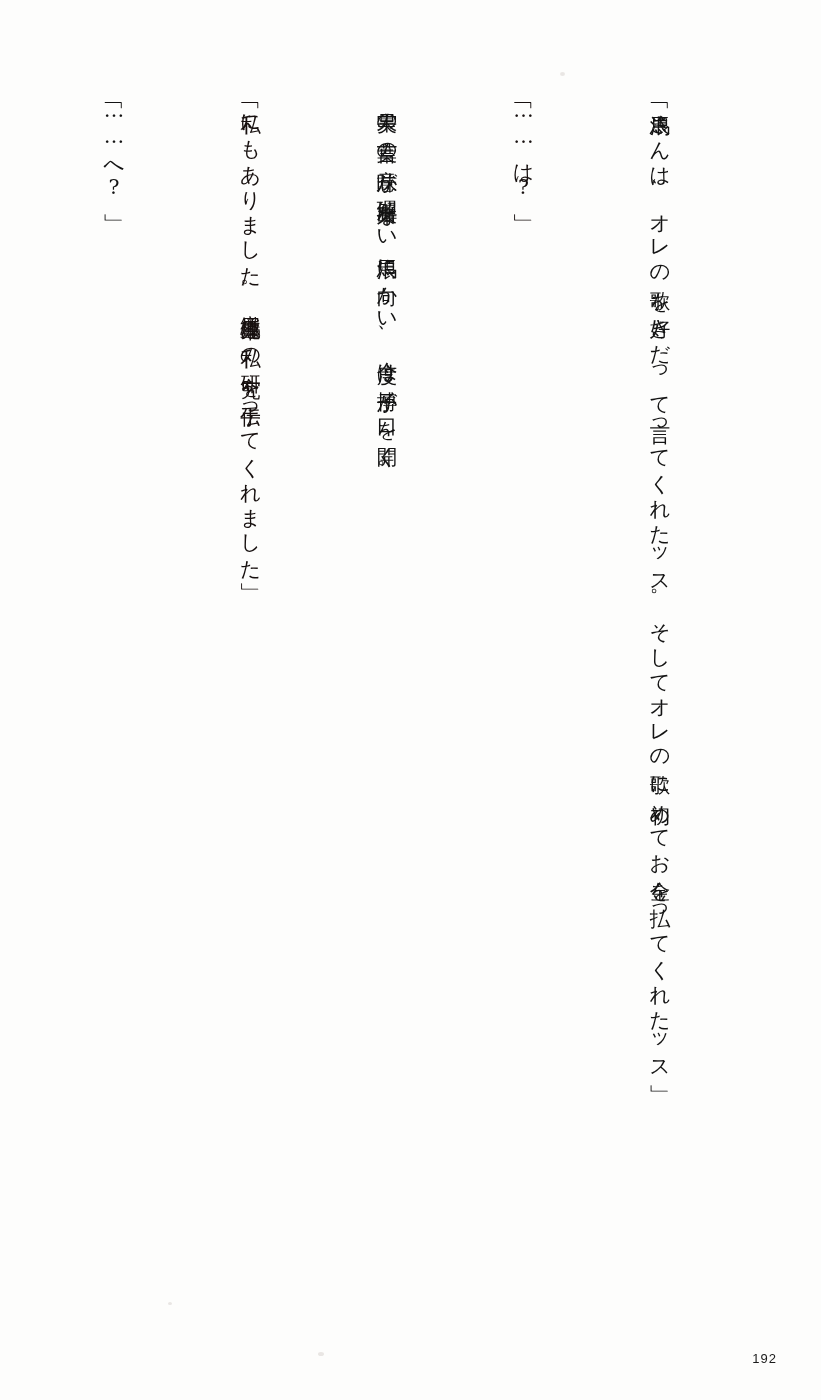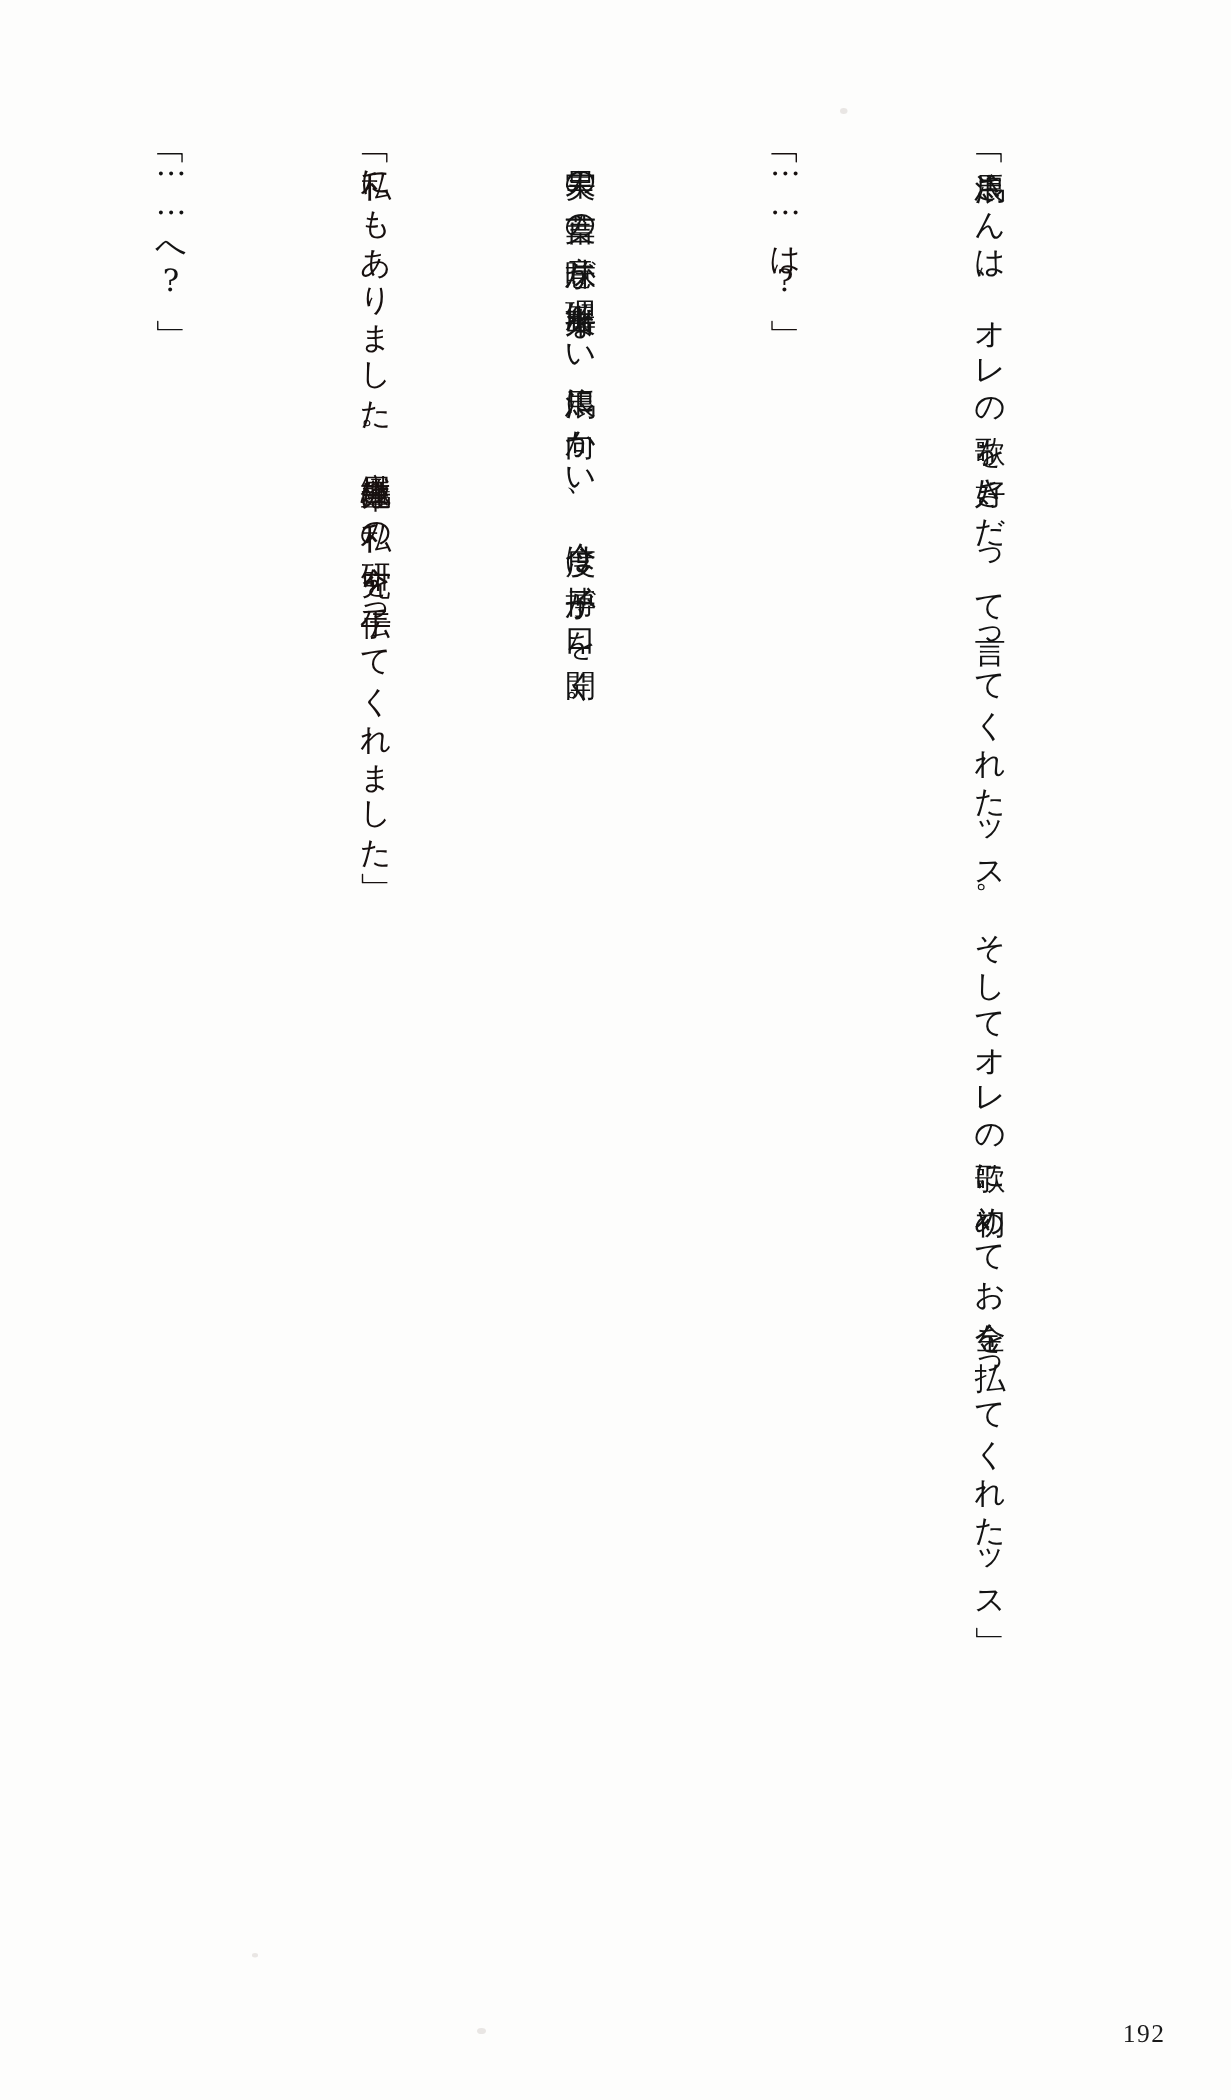--- a/index.html
+++ b/index.html
@@ -37,24 +37,24 @@
     font-weight: 400;
   }
   
   #text-body p:nth-child(odd) { color: #131313; }
   #text-body p:nth-child(even) { color: #17100f; }
 
   .page-number {
     position: absolute;
     right: 44px;
     bottom: 34px;
-    font-size: 17px;
+    font-size: 13px;
     letter-spacing: 1px;
     color: #1a1a1a;
-    font-family: Liberation Serif, serif;
+    font-family: Liberation Sans, sans-serif;
   }
 
   
   .speck {
     position: absolute;
     background: #d8d4cf;
     border-radius: 50%;
     opacity: .55;
   }
 </style>

